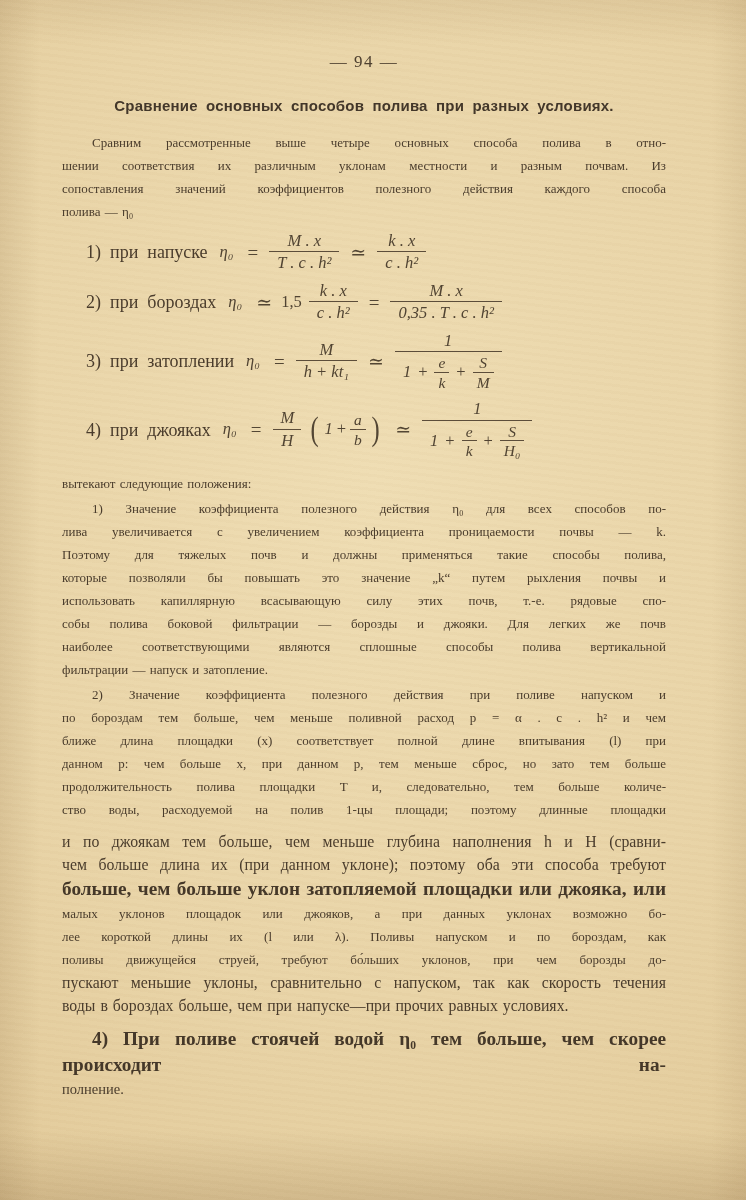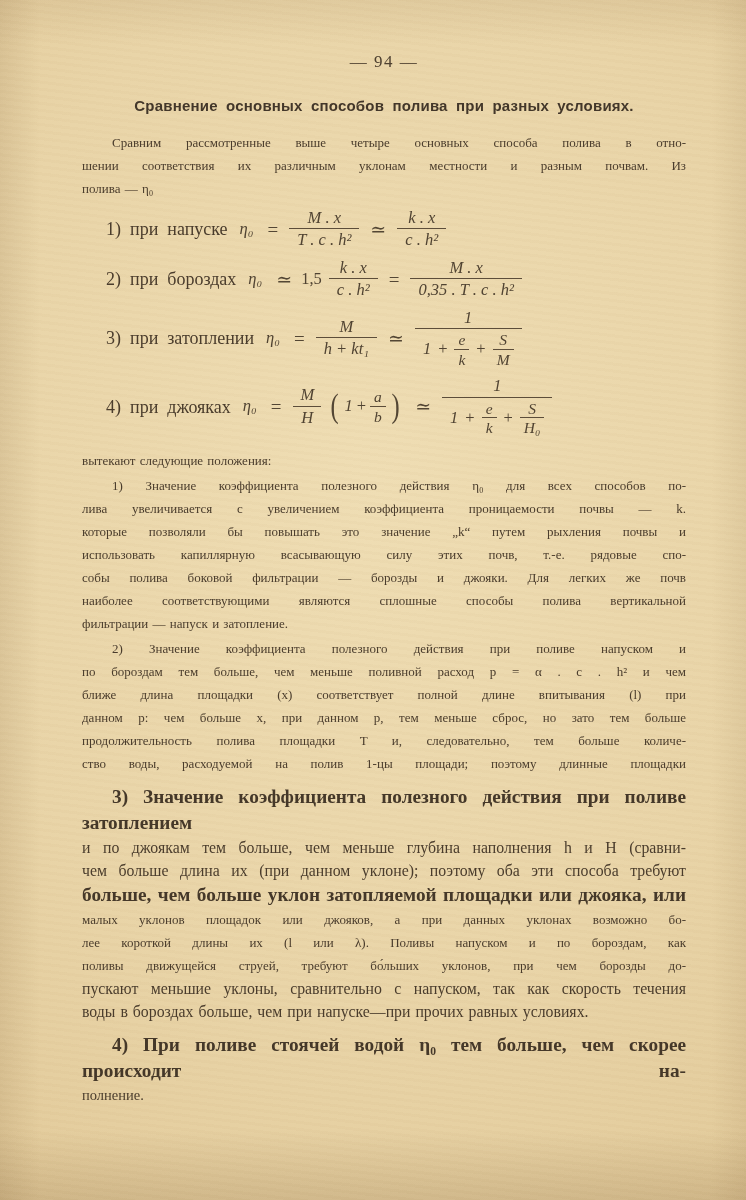--- a/index.html
+++ b/index.html
@@ -14,21 +14,21 @@
       linear-gradient(0deg, rgba(128,98,58,0.20) 0px, rgba(128,98,58,0) 70px),
       linear-gradient(90deg, rgba(128,98,58,0.14) 0px, rgba(128,98,58,0) 40px),
       linear-gradient(270deg, rgba(128,98,58,0.10) 0px, rgba(128,98,58,0) 35px),
       radial-gradient(115% 90% at 50% 40%, #efddb3 0%, #e9d4a7 48%, #e3cb9b 76%, #d6bb88 100%);
   }
   .texture{
     position:absolute;inset:0;pointer-events:none;
     background:
       repeating-linear-gradient(7deg, rgba(120,90,50,0.018) 0 3px, rgba(255,250,235,0.015) 3px 7px);
   }
-  .content{position:absolute;left:62px;top:0;width:604px;margin-left:20px;}
+  .content{position:absolute;left:62px;top:0;width:604px;}
 
   .pageno{margin-top:52px;text-align:center;font-size:17px;letter-spacing:1.5px;color:#4e4030;}
   .title{
     margin-top:25px;text-align:center;
     font-family:"Liberation Sans","DejaVu Sans",sans-serif;
     font-weight:bold;font-size:15px;word-spacing:4px;letter-spacing:0.2px;
     color:#43372a;
   }
 
   .para{margin:0;}
@@ -75,20 +75,21 @@
 <div class="page">
   <div class="texture"></div>
   <div class="content">
 
     <div class="pageno">— 94 —</div>
     <div class="title">Сравнение основных способов полива при разных условиях.</div>
 
     <div class="para intro">
       <div class="ln ind">Сравним рассмотренные выше четыре основных способа полива в отно-</div>
       <div class="ln">шении соответствия их различным уклонам местности и разным почвам. Из</div>
+      <div class="ln">сопоставления значений коэффициентов полезного действия каждого способа</div>
       <div class="ln end">полива — η₀</div>
     </div>
 
     <div class="formula">
       <span class="flabel">1)  при  напуске</span>
       <span class="fvar">η₀</span>
       <span class="rel">=</span>
       <span class="fr">
         <span class="num">M . x</span>
         <span class="den">T . c . h²</span>
@@ -180,38 +181,38 @@
       </span>
     </div>
 
     <div class="para lead">
       <div class="ln end">вытекают следующие положения:</div>
     </div>
 
     <div class="para pblock gap-sm">
       <div class="ln ind">1) Значение коэффициента полезного действия η₀ для всех способов по-</div>
       <div class="ln">лива увеличивается с увеличением коэффициента проницаемости почвы — k.</div>
+      <div class="ln">Поэтому для тяжелых почв и должны применяться такие способы полива,</div>
       <div class="ln">которые позволяли бы повышать это значение „k“ путем рыхления почвы и</div>
       <div class="ln">использовать капиллярную всасывающую силу этих почв, т.-е. рядовые спо-</div>
       <div class="ln">собы полива боковой фильтрации — борозды и джояки. Для легких же почв</div>
       <div class="ln">наиболее соответствующими являются сплошные способы полива вертикальной</div>
       <div class="ln end">фильтрации — напуск и затопление.</div>
     </div>
 
     <div class="para pblock gap-sm">
       <div class="ln ind">2) Значение коэффициента полезного действия при поливе напуском и</div>
       <div class="ln">по бороздам тем больше, чем меньше поливной расход p = α . c . h² и чем</div>
       <div class="ln">ближе длина площадки (x) соответствует полной длине впитывания (l) при</div>
       <div class="ln">данном p: чем больше x, при данном p, тем меньше сброс, но зато тем больше</div>
       <div class="ln">продолжительность полива площадки T и, следовательно, тем больше количе-</div>
       <div class="ln">ство воды, расходуемой на полив 1-цы площади; поэтому длинные площадки</div>
     </div>
 
     <div class="para pblock gap-md">
-      <div class="ln ind lg">3) Значение коэффициента полезного действия при поливе затоплением</div>
       <div class="ln sm">и по джоякам тем больше, чем меньше глубина наполнения h и H (сравни-</div>
       <div class="ln sm">чем больше длина их (при данном уклоне); поэтому оба эти способа требуют</div>
       <div class="ln lg">больше, чем больше уклон затопляемой площадки или джояка, или</div>
       <div class="ln">малых уклонов площадок или джояков, а при данных уклонах возможно бо-</div>
       <div class="ln">лее короткой длины их (l или λ). Поливы напуском и  по бороздам, как</div>
       <div class="ln">поливы движущейся струей, требуют бо́льших уклонов, при чем борозды до-</div>
       <div class="ln sm">пускают меньшие уклоны, сравнительно с напуском, так как скорость течения</div>
       <div class="ln sm end">воды в бороздах больше, чем при напуске—при прочих равных условиях.</div>
     </div>
 

